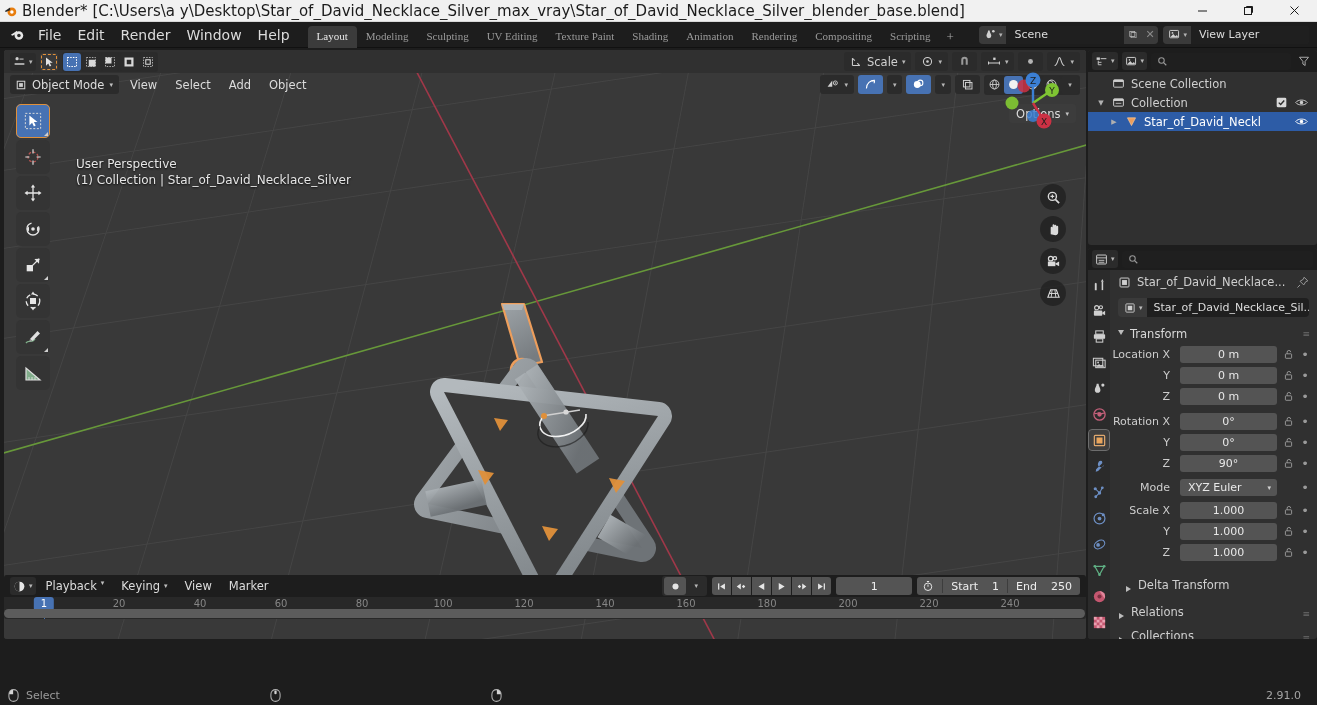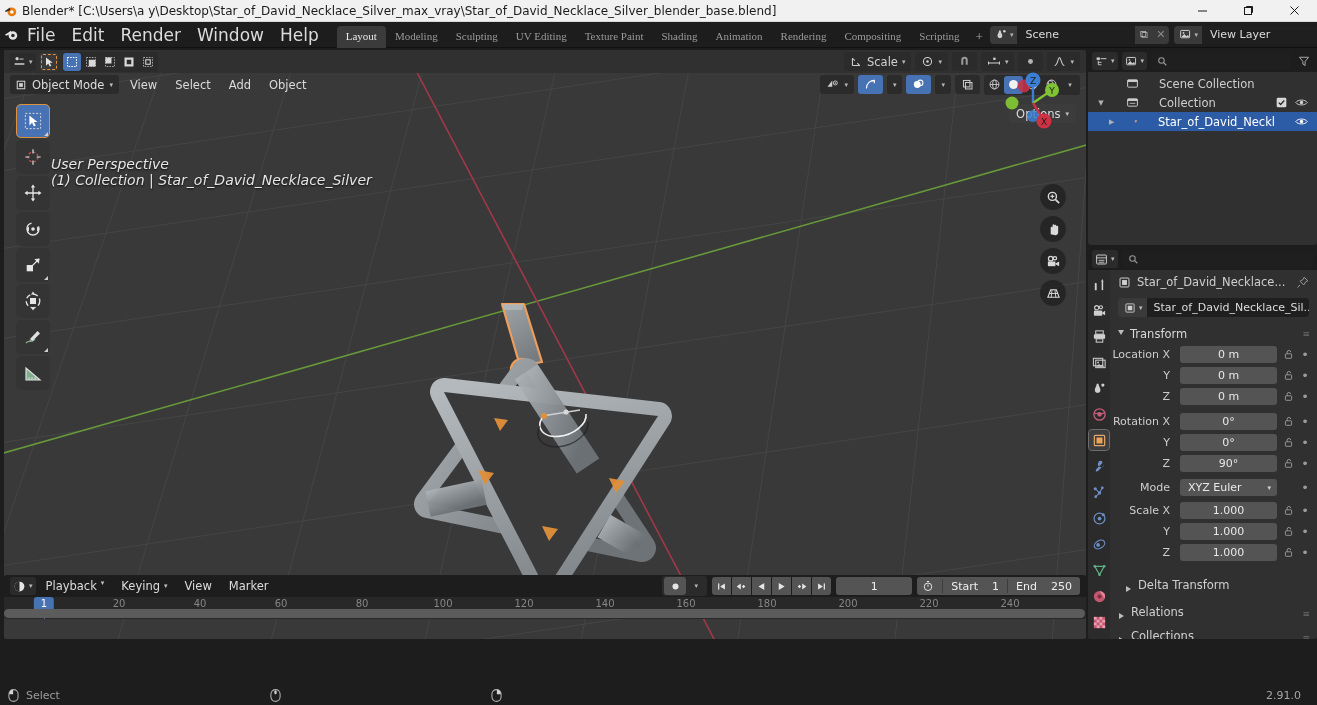--- a/index.html
+++ b/index.html
@@ -8,37 +8,37 @@
     width:1317px; height:705px; overflow:hidden;
     font-family:"DejaVu Sans","Liberation Sans",sans-serif;
     font-size:11px; color:#d4d4d4;
     -webkit-font-smoothing:antialiased;
   }
   .app{ position:relative; width:1317px; height:705px; background:#1d1d1d; }
 
   
   .titlebar{
     height:22px; background:#f1f1f1; color:#1b1b1b;
-    display:flex; align-items:center; font-size:12px;
+    display:flex; align-items:center; font-size:15px;
     border-bottom:1px solid #d8d8d8;
   }
   .tb-logo{ width:22px; display:flex; align-items:center; justify-content:center; }
   .tb-title{ white-space:nowrap; overflow:hidden; }
   .tb-spacer{ flex:1 1 auto; }
   .tb-btns{ display:flex; height:100%; }
   .tb-btn{ width:46px; display:flex; align-items:center; justify-content:center; height:100%; color:#1b1b1b; }
 
   
   .topbar{
     height:26px; background:#1d1d1d; display:flex; align-items:center;
     padding:0 4px; gap:0px; border-bottom:1px solid #111;
   }
   .blender-icon{ width:26px; height:26px; display:flex; align-items:center; justify-content:center; }
   .menu-item{
-    padding:2px 8px; font-size:17px; color:#dcdcdc; border-radius:3px; line-height:18px;
+    padding:2px 8px; font-size:14px; color:#dcdcdc; border-radius:3px; line-height:18px;
   }
   .ws-tabs{ display:flex; align-items:flex-end; height:26px; margin-left:10px;font-family:Liberation Serif, serif; }
   .ws-tab{
     padding:4px 9px 5px; font-size:11px; color:#9a9a9a; line-height:13px;
     border-radius:4px 4px 0 0; white-space:nowrap;
   }
   .ws-tab.active{ background:#3b3b3b; color:#e8e8e8; }
   .ws-add{ padding:3px 7px; color:#a8a8a8; font-size:13px; }
   .topbar-right{ margin-left:auto; display:flex; align-items:center; gap:5px; padding-right:4px; }
   .id-block{
@@ -92,22 +92,22 @@
   .pill{
     display:flex; align-items:center; gap:4px; background:#2b2b2b; border-radius:3px;
     height:19px; padding:0 6px; color:#d0d0d0; font-size:11.5px;
   }
   .opt-btn{
     display:flex; align-items:center; gap:5px; background:#3c3c3c; border-radius:3px;
     height:19px; padding:0 7px; color:#dcdcdc; font-size:11.5px;
   }
 
   .vp-text{
-    position:absolute; left:47px; top:106px; z-index:5; font-size:14px;
-    color:#e6e6e6; text-shadow:0 1px 2px rgba(0,0,0,.85); line-height:16px; pointer-events:none;font-style:italic;
+    position:absolute; left:72px; top:106px; z-index:5; font-size:12px;
+    color:#e6e6e6; text-shadow:0 1px 2px rgba(0,0,0,.85); line-height:16px; pointer-events:none;
   }
 
   .toolbar{
     position:absolute; left:12px; top:54px; width:34px; z-index:6;
     display:flex; flex-direction:column; gap:2px;
   }
   .tool{
     width:34px; height:34px; border-radius:5px; background:#343434;
     display:flex; align-items:center; justify-content:center; position:relative;
   }
@@ -124,21 +124,21 @@
   .outliner{
     position:absolute; right:0; top:2px; width:229px; height:195px;
     background:#303030; border-radius:3px; overflow:hidden;
   }
   .ol-header{ height:22px; background:#1d1d1d; display:flex; align-items:center; gap:4px; padding:0 4px; }
   .search-box{
     flex:1; height:17px; background:#1f1f1f; border-radius:3px; display:flex; align-items:center;
     padding:0 6px; gap:5px; color:#8d8d8d; font-size:11px;
   }
   .ol-tree{ padding:2px 0 0; font-size:11.5px; }
-  .ol-row{ display:flex; align-items:center; height:19px; padding:0 5px 0 8px; gap:20px; color:#cfcfcf; }
+  .ol-row{ display:flex; align-items:center; height:19px; padding:0 5px 0 8px; gap:6px; color:#cfcfcf; }
   .ol-row.sel{ background:#2d5ca6; color:#fff; }
   .ol-row .sp{ margin-left:auto; display:flex; align-items:center; gap:8px; padding-right:4px; }
   .disclosure{ width:10px; font-size:7px; color:#b0b0b0; display:flex; justify-content:center; }
 
   
   .props{
     position:absolute; right:0; top:200px; width:229px; bottom:0;
     background:#303030; border-radius:3px; overflow:hidden;
   }
   .pr-header{ height:22px; background:#1d1d1d; display:flex; align-items:center; gap:4px; padding:0 4px; }

